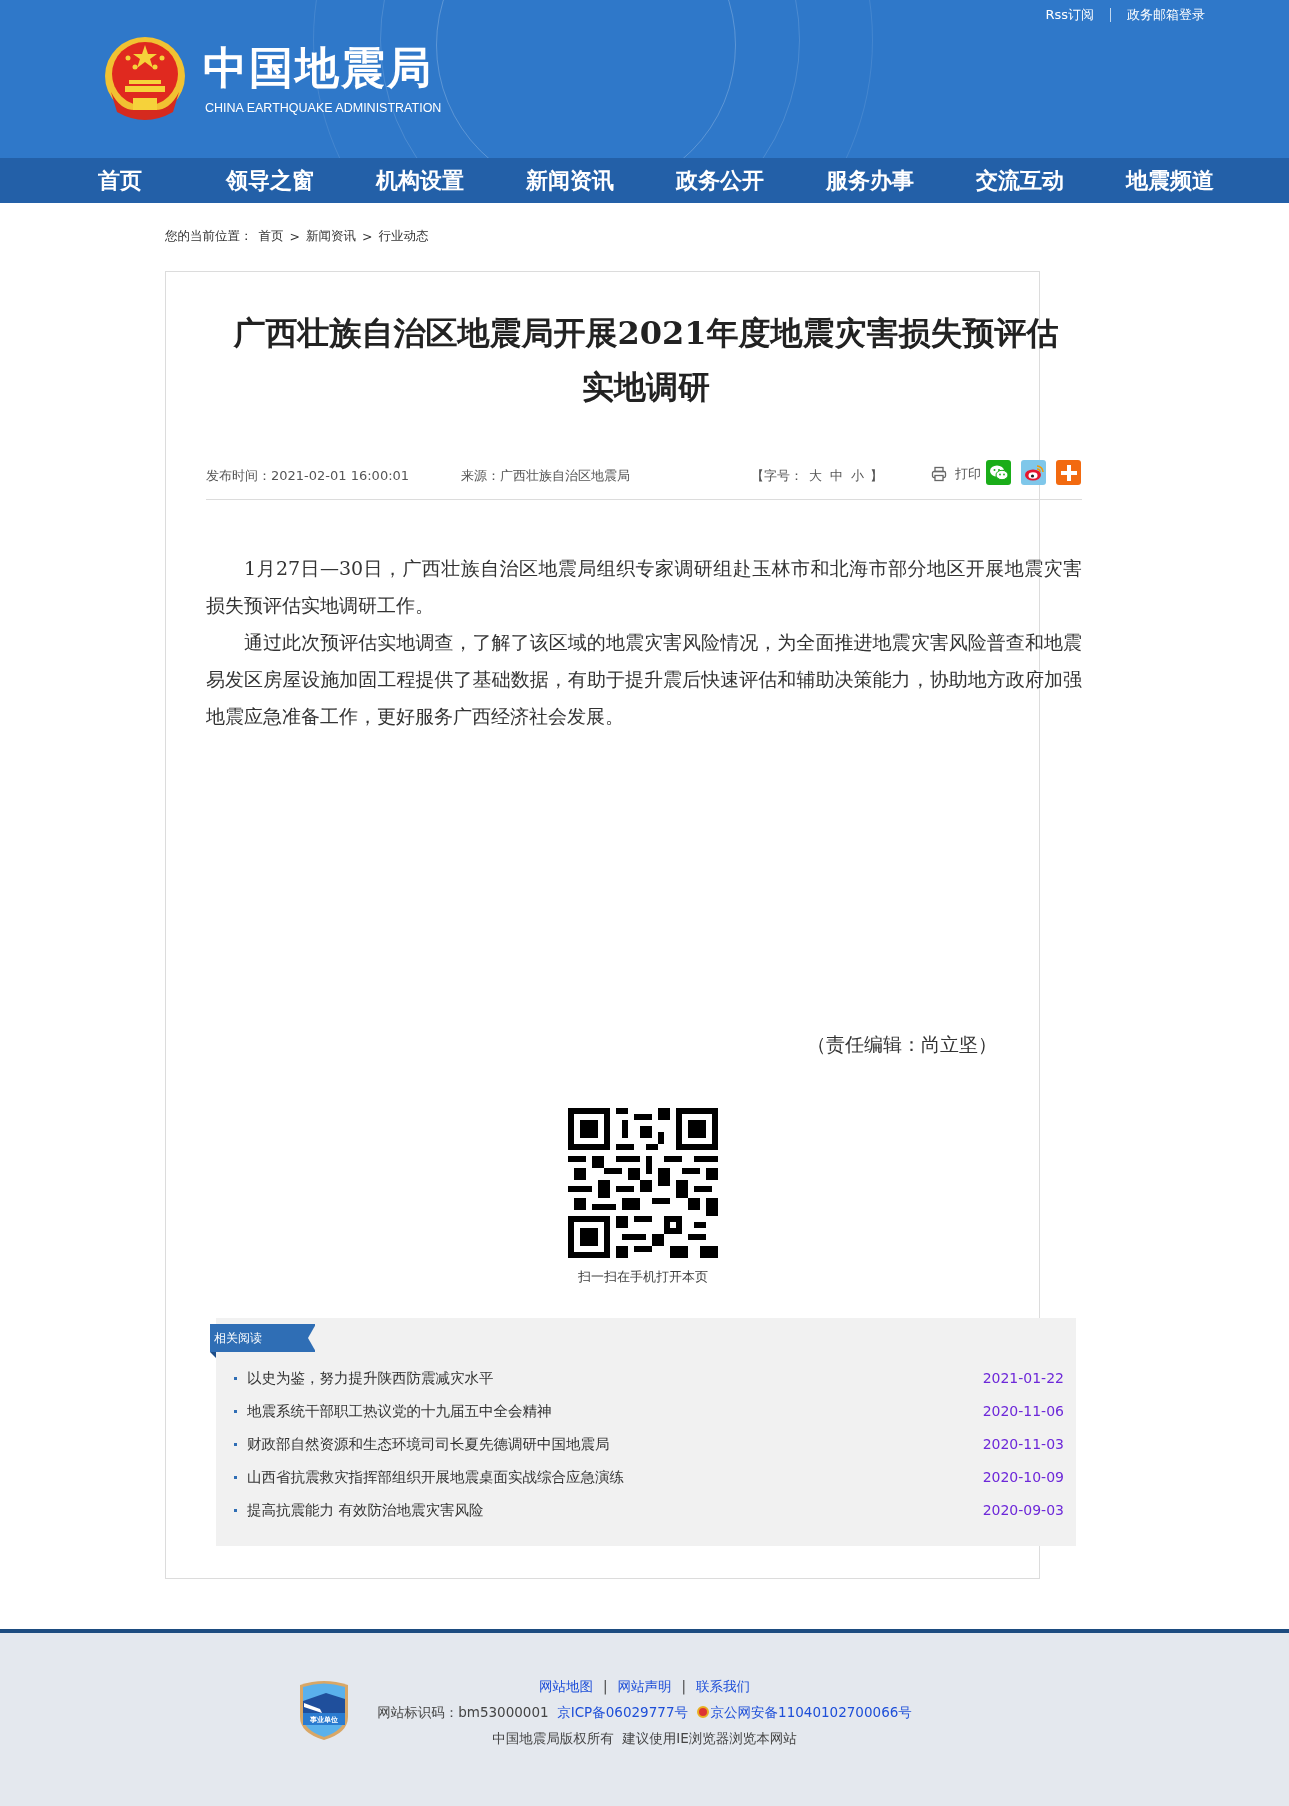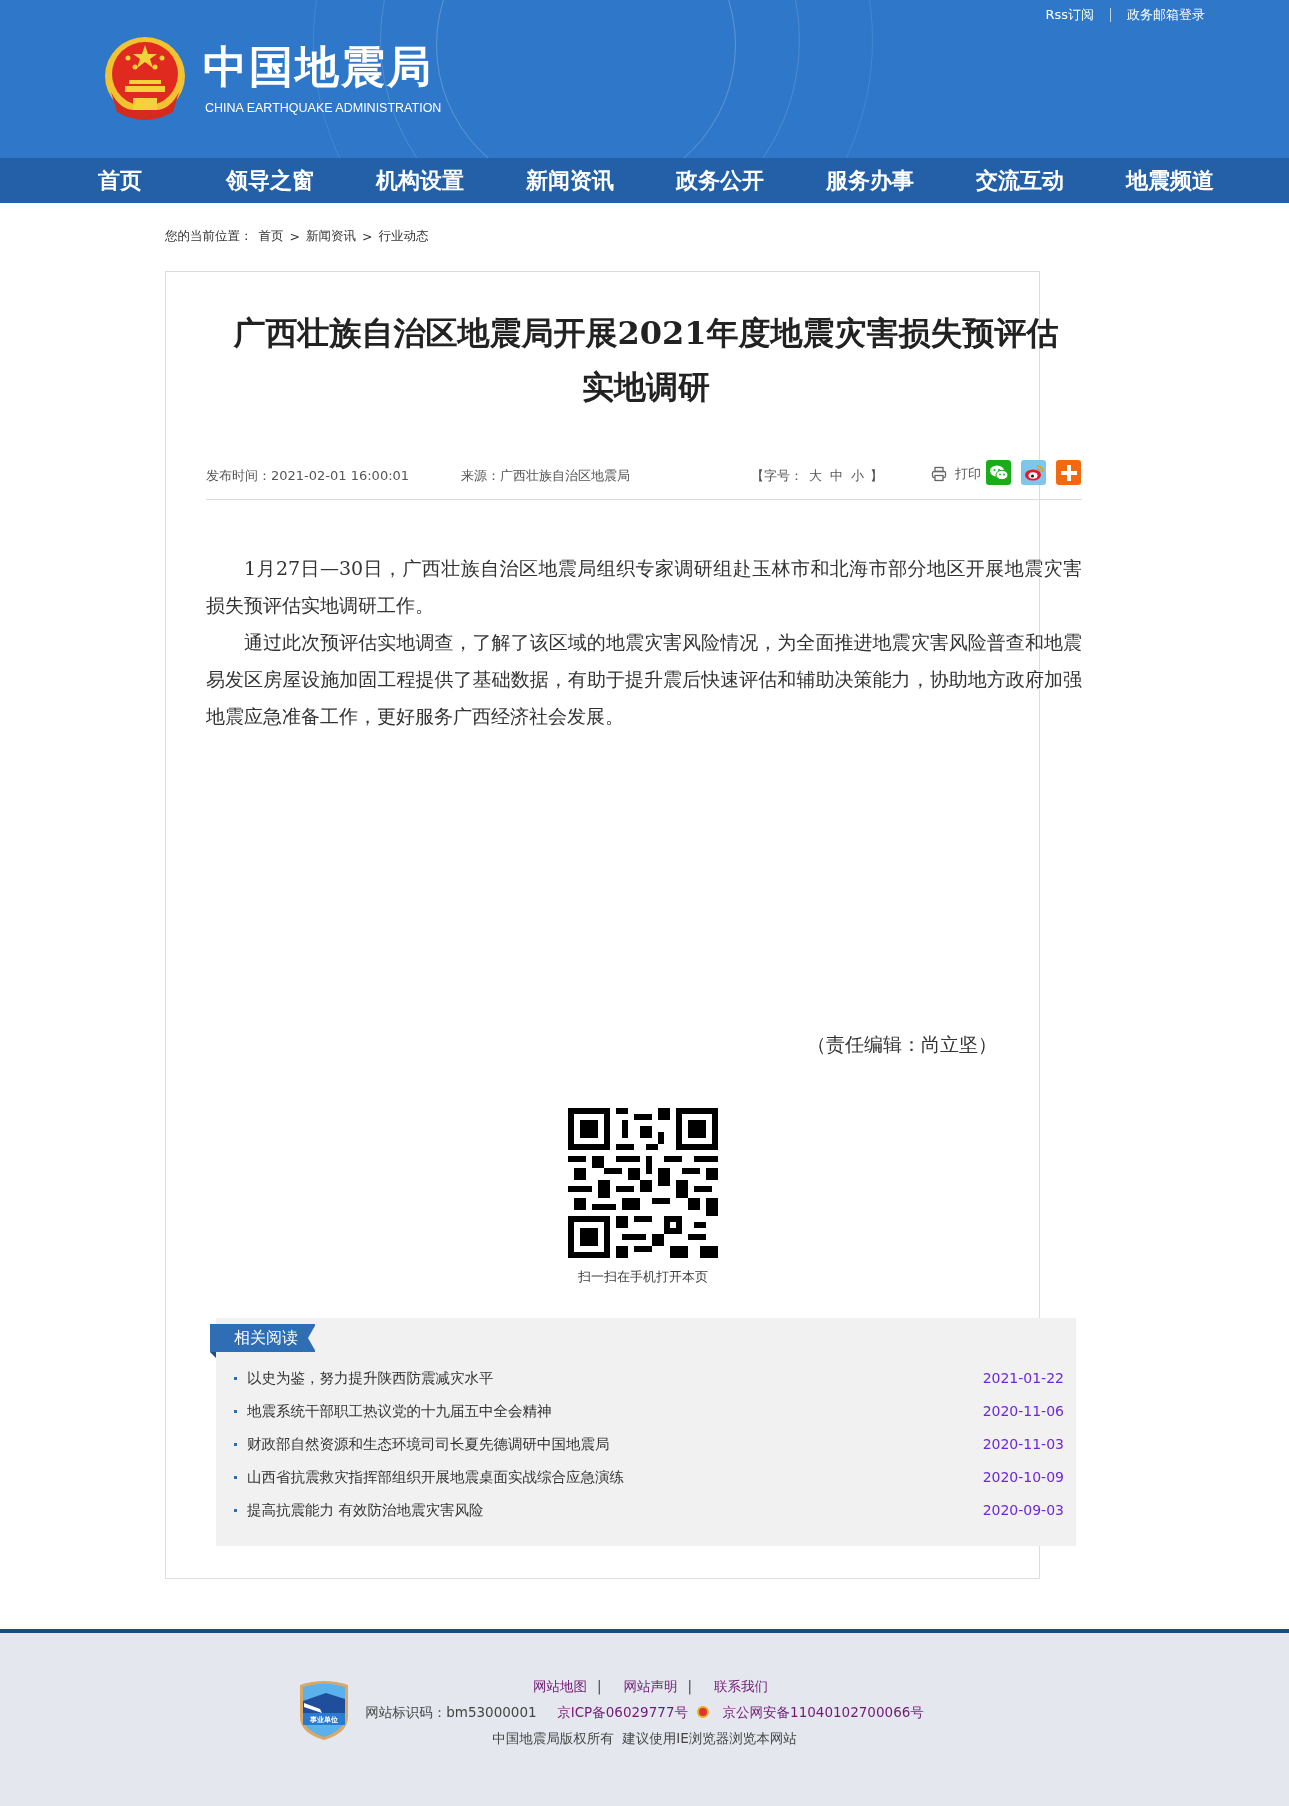--- a/index.html
+++ b/index.html
@@ -9,21 +9,21 @@
     
     .header { position: absolute; left: 0; top: 0; width: 1289px; height: 158px; background: #2f78c9; overflow: hidden; }
     .header .ring { position: absolute; border-radius: 50%; border: 1.5px solid rgba(255,255,255,0.22); }
     .header .ring.r1 { left: 436px; top: -105px; width: 300px; height: 300px; }
     .header .ring.r2 { left: 380px; top: -170px; width: 420px; height: 420px; border-color: rgba(255,255,255,0.14); }
     .header .ring.r3 { left: 313px; top: -240px; width: 560px; height: 560px; border-color: rgba(255,255,255,0.10); }
     .toplinks { position: absolute; right: 84px; top: 6px; font-size: 13px; color: #fff; display: flex; align-items: center; }
     .toplinks a { color: #fff; text-decoration: none; font-size: 13px; }
     .toplinks .sep { width: 1px; height: 14px; background: rgba(255,255,255,0.7); margin: 0 16px; }
     .emblem { position: absolute; left: 103px; top: 36px; width: 84px; height: 86px; }
-    .logo-cn { position: absolute; left: 203px; top: 46px; font-size: 44px; font-weight: bold; color: #fff; letter-spacing: 2px; line-height: 1; font-family: Liberation Serif, serif; }
+    .logo-cn { position: absolute; left: 203px; top: 46px; font-size: 44px; font-weight: bold; color: #fff; letter-spacing: 2px; line-height: 1; font-family: Liberation Sans, sans-serif; }
     .logo-en { position: absolute; left: 205px; top: 101px; font-size: 12.5px; color: #fff; font-family: "Liberation Sans", sans-serif; letter-spacing: 0; }
 
     .nav { position: absolute; left: 0; top: 158px; width: 1289px; height: 45px; background: #2360a8; }
     .nav ul { list-style: none; display: flex; position: absolute; left: 45px; top: 0; height: 45px; }
     .nav li { width: 150px; height: 45px; line-height: 45px; text-align: center; color: #fff; font-size: 22px; font-weight: bold; cursor: pointer; }
 
     
     .breadcrumb { position: absolute; left: 165px; top: 228px; font-size: 12.5px; color: #333; display: flex; gap: 6px; align-items: center; }
     .breadcrumb a { color: #333; text-decoration: none; }
 
@@ -45,35 +45,35 @@
     .content { position: absolute; left: 40px; top: 278px; width: 876px; font-family: "DejaVu Serif", "Liberation Serif", serif; font-size: 19px; line-height: 37px; color: #333; text-align: justify; }
     .content p { text-indent: 2em; }
     .editor { position: absolute; right: 42px; top: 760px; font-size: 19px; color: #333; font-family: "DejaVu Sans", sans-serif; }
 
     .qr-wrap { position: absolute; left: 402px; top: 836px; width: 150px; text-align: center; }
     .qr { width: 150px; height: 150px; display: block; }
     .qr-caption { margin-top: 10px; font-size: 13px; color: #404040; }
 
     
     .related { position: absolute; left: 50px; top: 1046px; width: 860px; height: 228px; background: #f1f1f1; }
-    .related-tab { position: absolute; left: -6px; top: 6px; height: 28px; width: 105px; background: #2f6eb5; color: #fff; font-size: 16px; line-height: 28px; padding-left: 24px; }
+    .related-tab { position: absolute; left: -6px; top: 6px; height: 28px; width: 105px; background: #2f6eb5; color: #fff; font-size: 12px; line-height: 28px; padding-left: 4px; }
     .related-tab::after { content: ""; position: absolute; right: -1px; top: 0; border-top: 14px solid transparent; border-bottom: 14px solid transparent; border-right: 8px solid #f1f1f1; }
     .related-tab::before { content: ""; position: absolute; left: 0; top: 28px; border-top: 6px solid #1d4d87; border-left: 6px solid transparent; }
     .related ul { list-style: none; position: absolute; left: 18px; top: 44px; width: 830px; }
     .related li { height: 33px; line-height: 33px; display: flex; justify-content: space-between; font-size: 14.5px; color: #333; }
     .related li .t { display: flex; align-items: center; cursor: pointer; }
     .related li .dot { width: 3px; height: 3px; background: #2f6eb5; margin-right: 10px; display: inline-block; }
     .related li .d { font-size: 14px; color: #6d28d9; }
 
     
     .footer { position: absolute; left: 0; top: 1629px; width: 1289px; height: 177px; background: #e4e8ee; border-top: 4px solid #1d4c80; }
     .footer .badge { position: absolute; left: 298px; top: 46px; width: 52px; height: 62px; }
     .footer .lines { position: absolute; left: 0; width: 1289px; top: 40px; text-align: center; font-size: 13.5px; color: #444; }
     .footer .lines div { height: 26px; line-height: 26px; }
-    .footer .lines a { color: #701a75; text-decoration: none; margin-left: 12px; }
+    .footer .lines a { color: #1d4ed8; text-decoration: none; }
     .footer .lines .bar { margin: 0 10px; color: #444; }
     .police { display: inline-block; width: 12px; height: 12px; border-radius: 50%; background: #d33; border: 2px solid #e8b020; vertical-align: -1px; margin-right: 2px; }
   </style>
 </head>
 <body>
 
 <div class="header">
   <div class="ring r1"></div>
   <div class="ring r2"></div>
   <div class="ring r3"></div>

